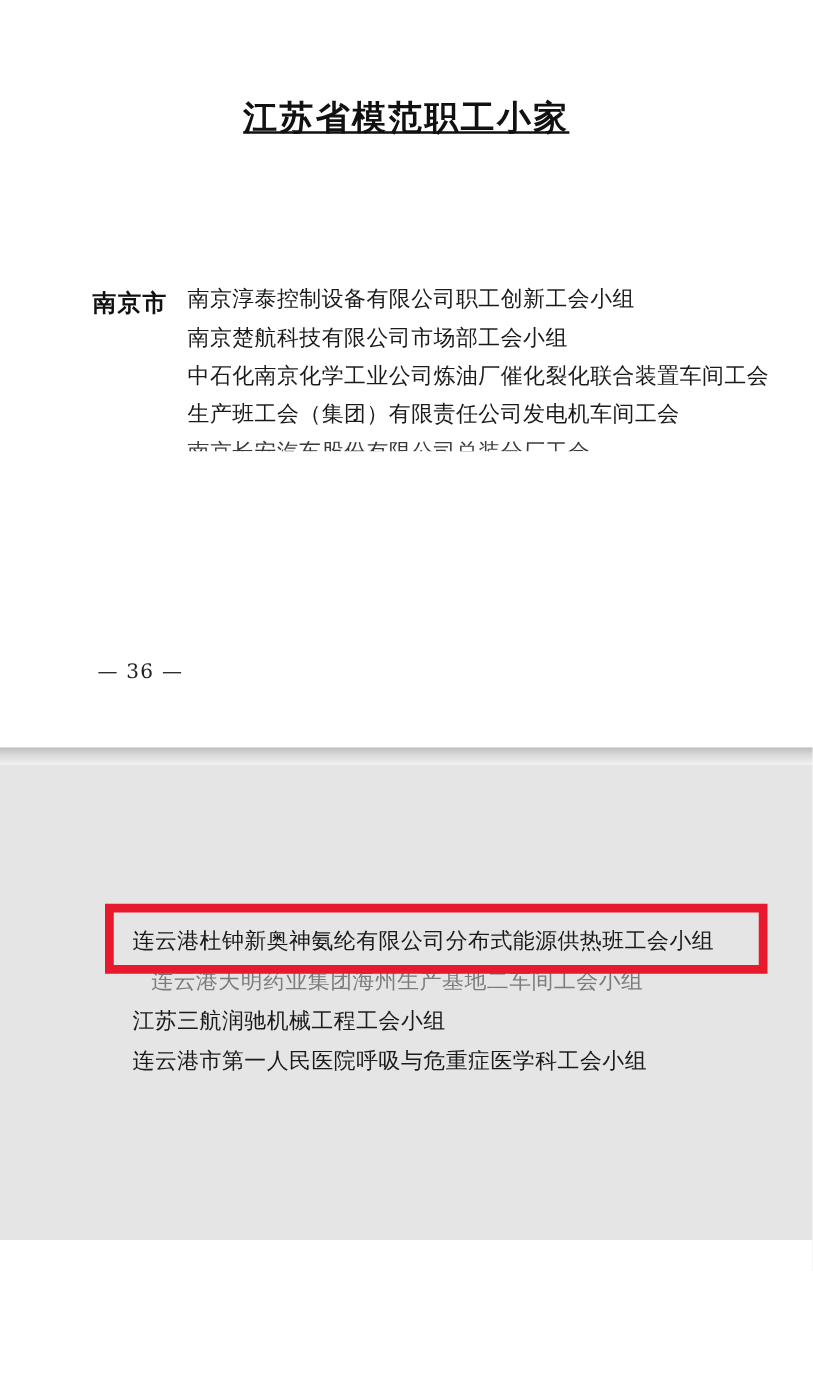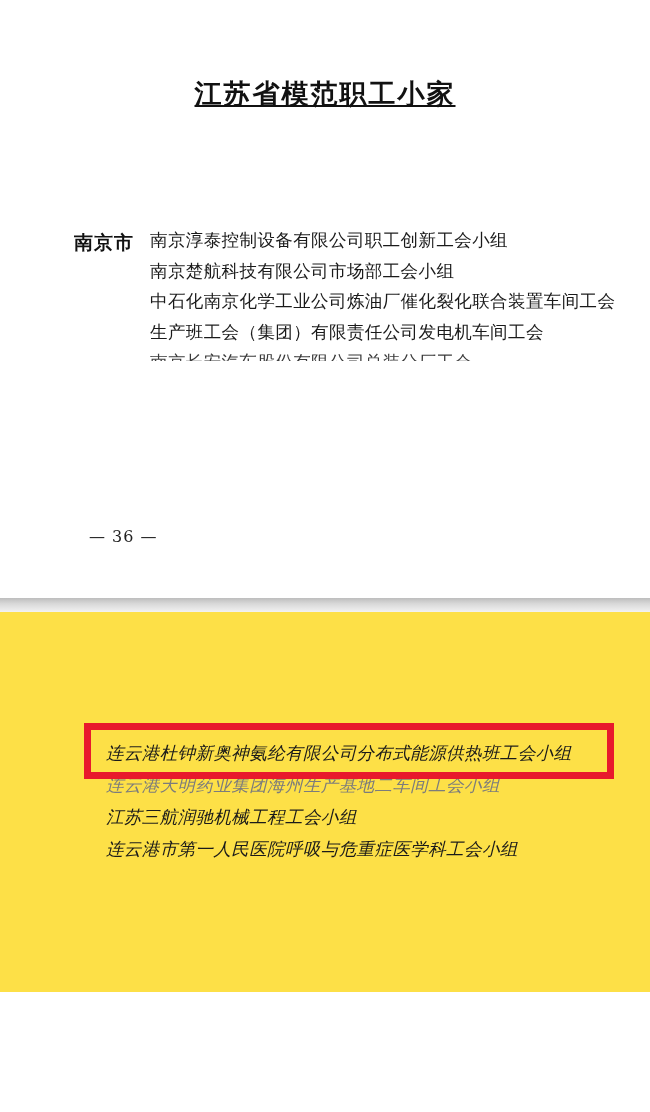--- a/index.html
+++ b/index.html
@@ -74,21 +74,21 @@
 
   
   .entry.clipped {
     height: 14px;
     overflow: hidden;
     color: #3a3a3a;
   }
 
   .page-number {
     position: absolute;
-    left: 89px;
+    left: 78px;
     top: 527px;
     font-size: 16px;
     letter-spacing: 1px;
     color: #222;
   }
 
   .top-rule {
     position: absolute;
     left: 74px;
     top: 512px;
@@ -107,23 +107,22 @@
     background: linear-gradient(to bottom, #bdbdbd 0%, #d8d8d8 40%, #f2f2f2 100%);
   }
 
   
   .doc-bottom {
     position: absolute;
     left: 0;
     top: 612px;
     width: 650px;
     height: 500px;
-    background: #fde047;
-    overflow: hidden;
-    font-style: italic;
+    background: #e5e5e5;
+    overflow: hidden;
   }
 
   .entry-list-2 {
     position: absolute;
     left: 106px;
     top: 125px;
     width: 520px;
   }
 
   .entry-list-2 .entry {
@@ -139,20 +138,21 @@
     width: 530px;
     height: 56px;
     border: 7px solid #e8192c;
     box-sizing: border-box;
     pointer-events: none;
   }
 
   
   .entry.obscured {
     color: #7c7c7c;
+    margin-left: 15px;
   }
 
   .bottom-blank {
     position: absolute;
     left: 0;
     bottom: 0;
     width: 650px;
     height: 120px;
     background: #ffffff;
   }

